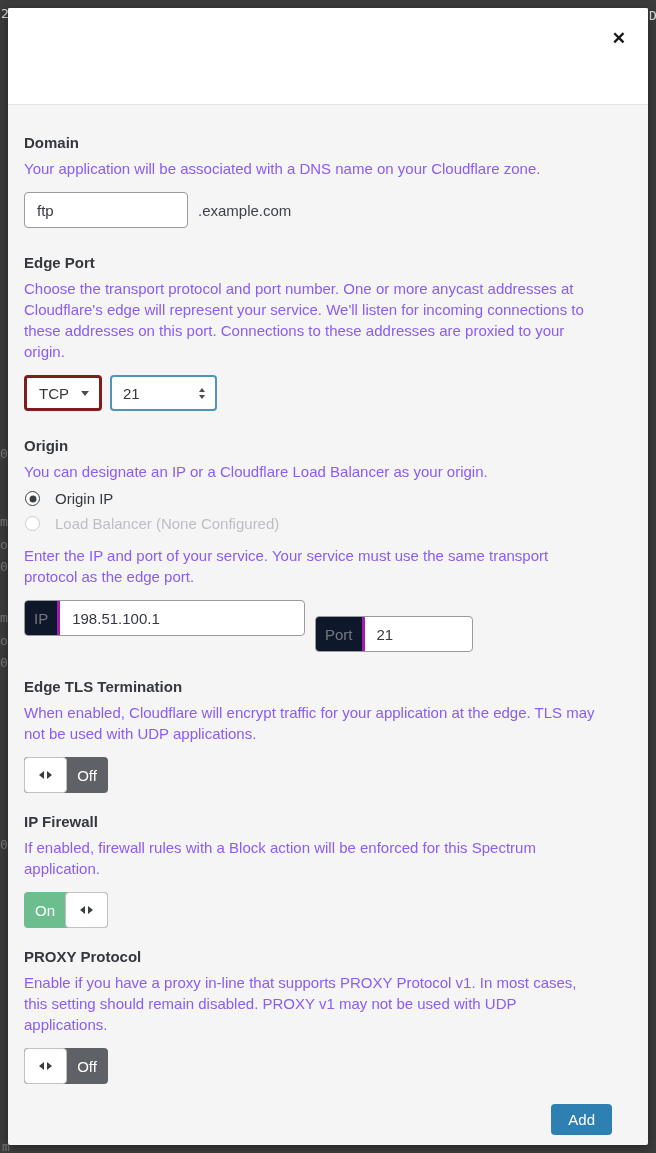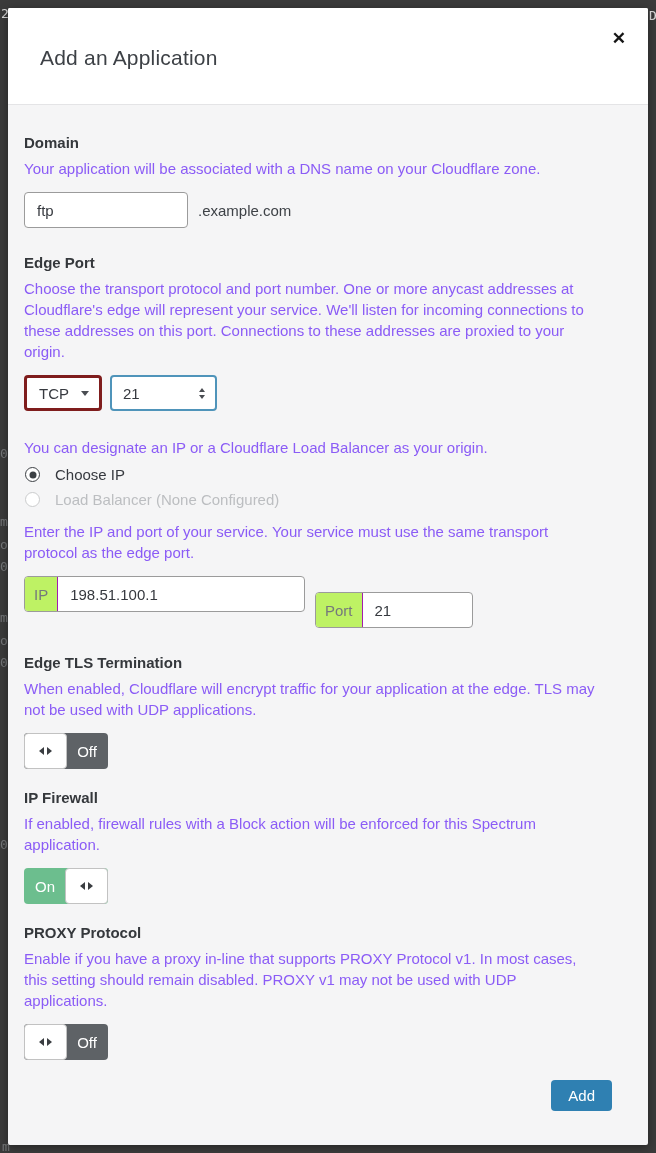--- a/index.html
+++ b/index.html
@@ -92,22 +92,22 @@
 
   
   .groups-row { display: flex; gap: 10px; }
   .input-group {
     display: flex; height: 36px; box-sizing: border-box; border: 1px solid #9b9b9b;
     border-radius: 4px; background: #fff; overflow: hidden;
   }
   .ip-group { width: 281px; }
   .port-group { width: 158px; margin-top: 16px; }
   .addon {
-    display: flex; align-items: center; padding: 0 9px; background: #bef264;
-    border-right: 1px solid #a21caf; color: #75787c; font-size: 15px; flex: none;
+    display: flex; align-items: center; padding: 0 9px; background: #0f172a;
+    border-right: 3px solid #a21caf; color: #75787c; font-size: 15px; flex: none;
   }
   .group-input { border: none; flex: 1; min-width: 0; padding: 0 12px; font-family: "Liberation Sans", sans-serif; font-size: 15px; color: #36393f; outline: none; background: transparent; }
 
   
   .toggle { position: relative; width: 84px; height: 36px; margin-top: 8px; cursor: pointer; }
   .tog-track { position: absolute; inset: 0; border-radius: 4px; }
   .toggle.state-off .tog-track { background: #5e6266; }
   .toggle.state-on  .tog-track { background: #6cbe8e; }
   .tog-state {
     position: absolute; top: 0; width: 42px; height: 36px; display: flex;
@@ -150,21 +150,20 @@
         <span class="frag">0</span>
         <span class="frag">0</span>
         <span class="frag">m</span>
         <span class="frag">D</span>
       </div>
   </div>
 
   <div class="modal">
 
     <div class="modal-header">
-      <h1 class="title">Add an Application</h1>
       <button class="close-btn">✕</button>
     </div>
 
     <div class="modal-body">
 
       <div class="section">
         <p class="sec-label">Domain</p>
         <p class="desc">Your application will be associated with a DNS name on your Cloudflare zone.</p>
         <div class="domain-row">
           <input class="text-input domain-input" type="text" value="ftp" style="">
@@ -184,25 +183,26 @@
             <span>21</span>
             <span class="spinner">
               <span class="sp-up"></span>
               <span class="sp-down"></span>
             </span>
           </div>
         </div>
       </div>
 
       <div class="section">
+        <p class="sec-label">Origin</p>
         <p class="desc" style="margin-bottom:4px">You can designate an IP or a Cloudflare Load Balancer as your origin.</p>
         <div class="radios">
           <div class="radio-row">
             <span class="radio-circle checked"></span>
-            <span class="radio-label">Choose IP</span>
+            <span class="radio-label">Origin IP</span>
           </div>
           <div class="radio-row">
             <span class="radio-circle disabled"></span>
             <span class="radio-label disabled">Load Balancer (None Configured)</span>
           </div>
         </div>
         <p class="desc">Enter the IP and port of your service. Your service must use the same transport protocol as the edge port.</p>
         <div class="groups-row">
           <div class="input-group ip-group">
             <span class="addon">IP</span>

